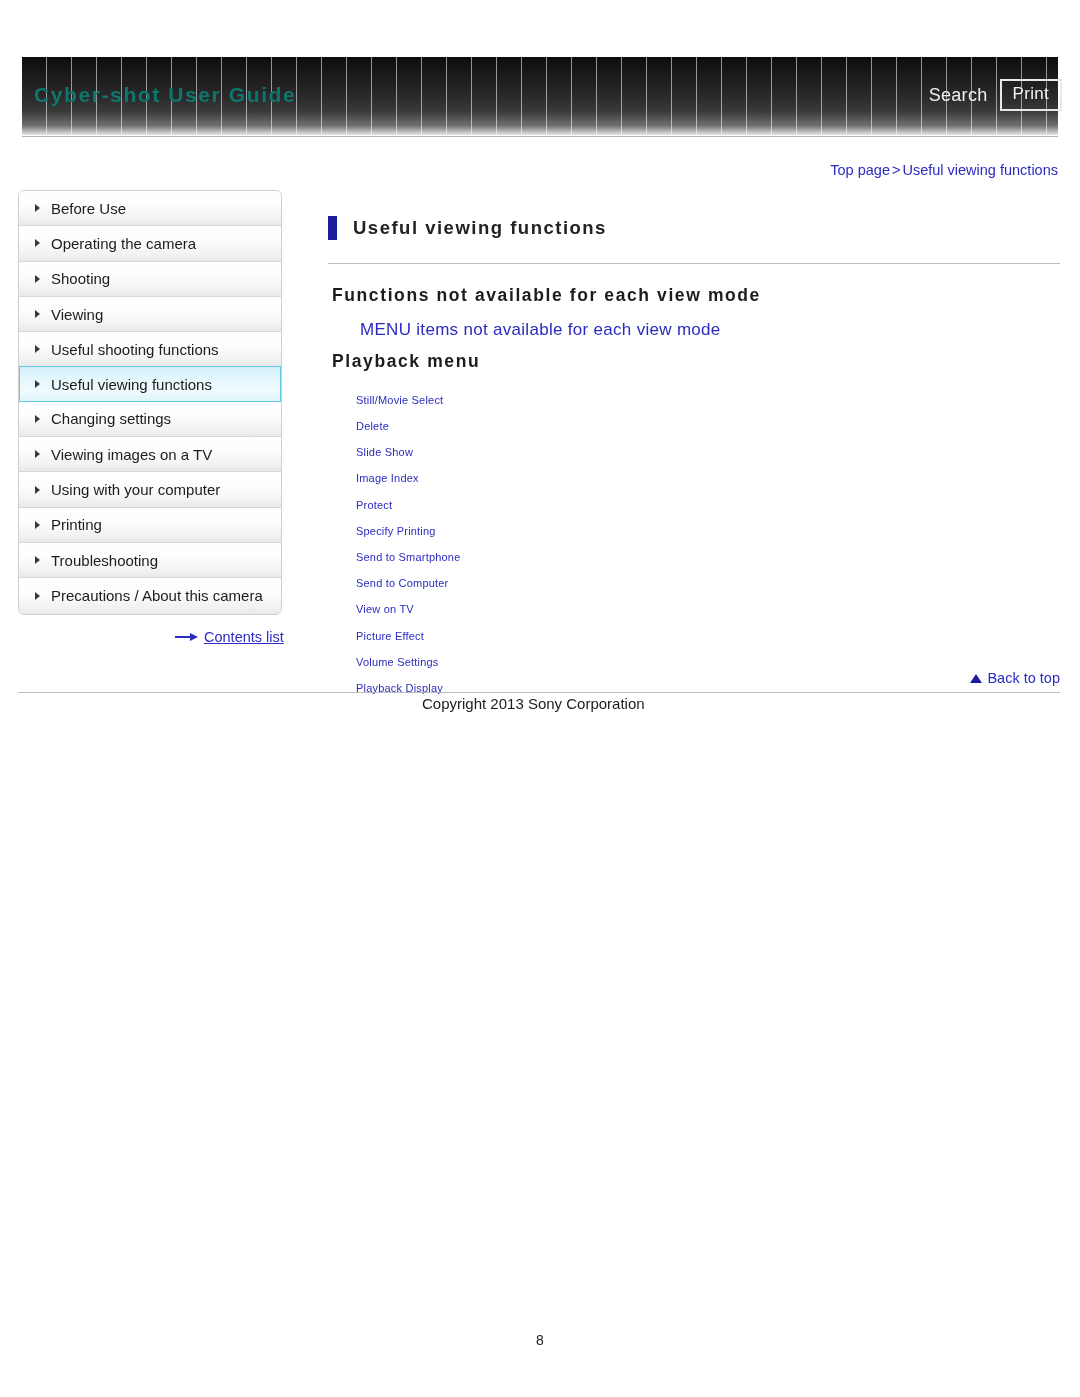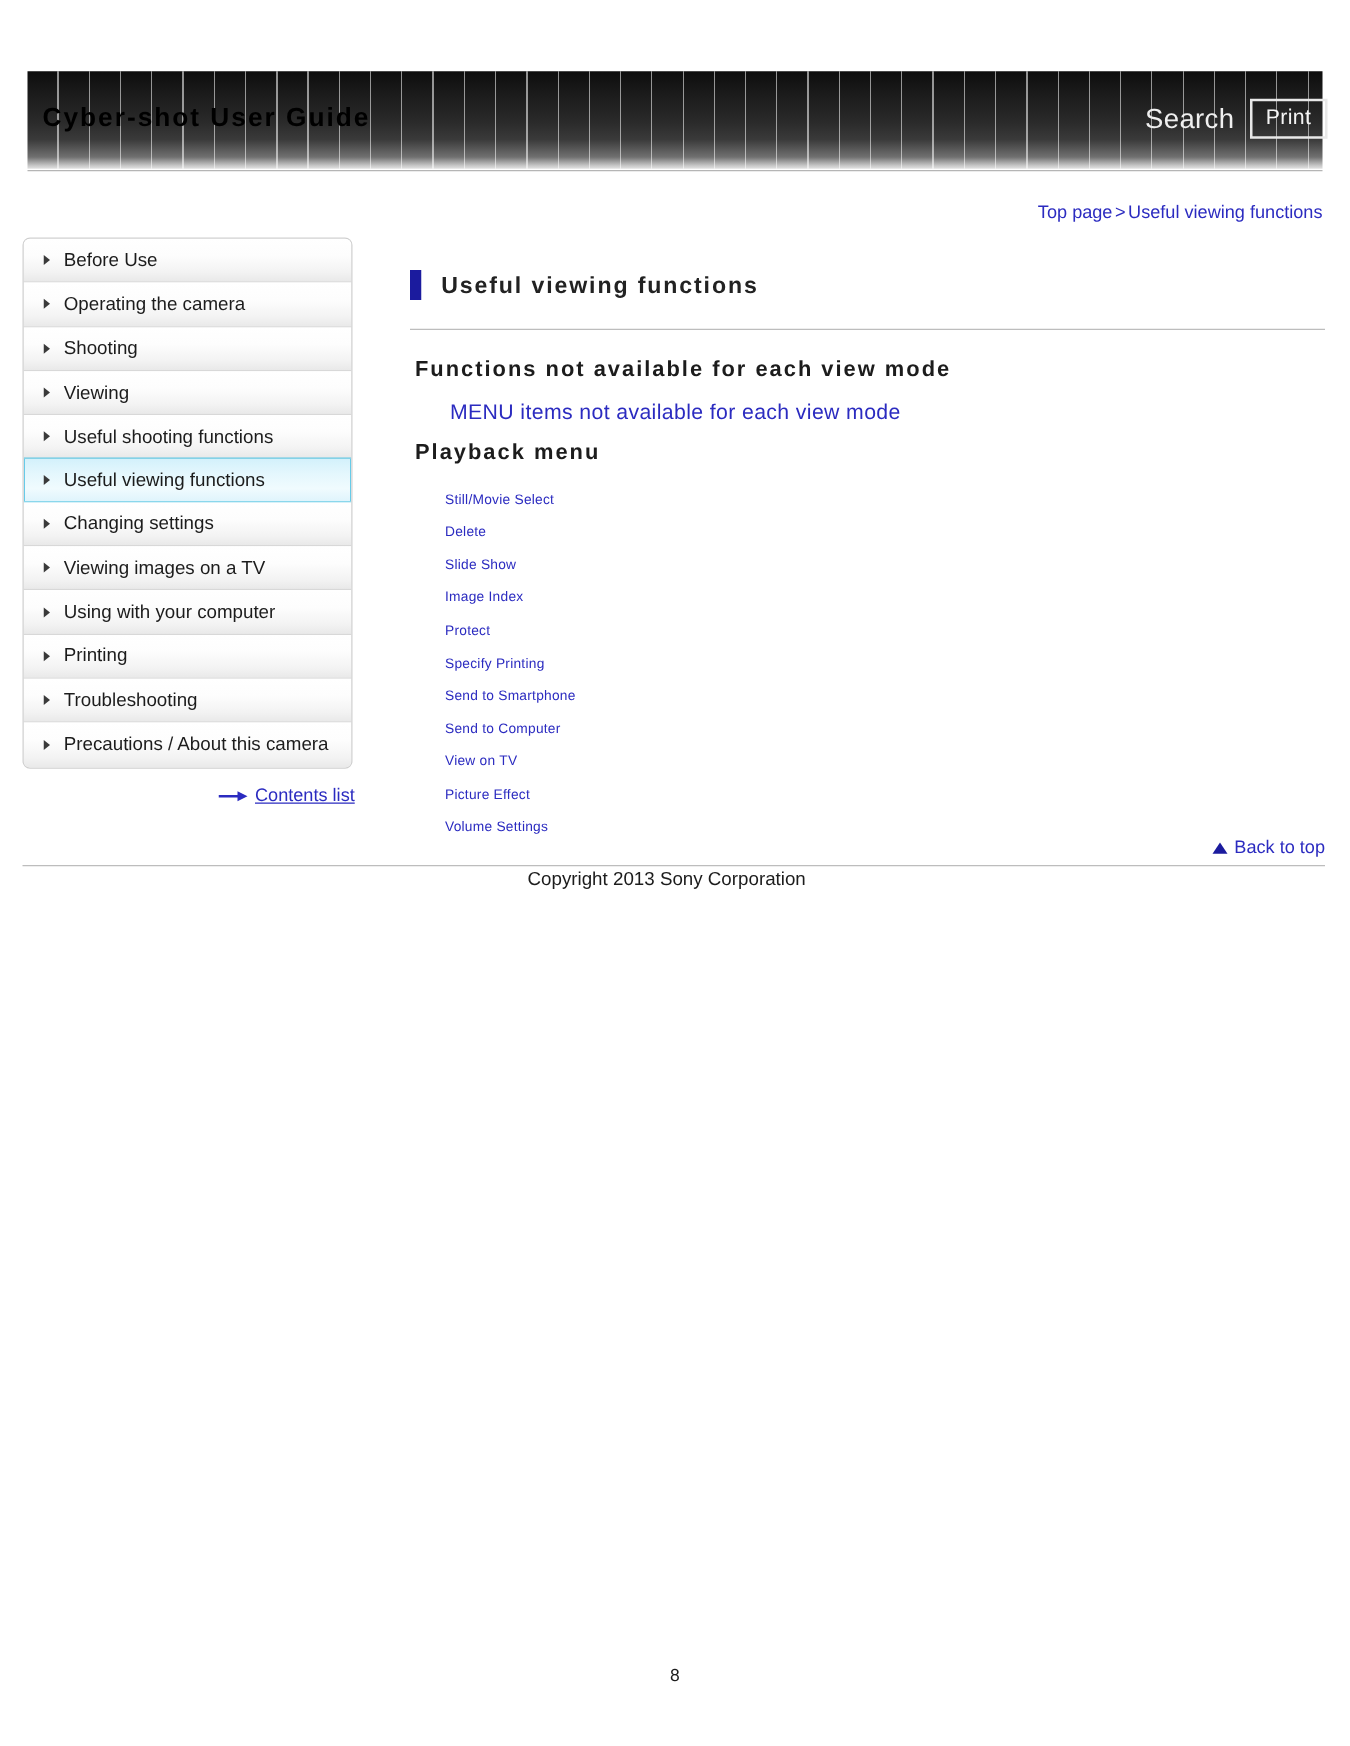--- a/index.html
+++ b/index.html
@@ -49,34 +49,34 @@
     width: 1036px;
     height: 1px;
     background: #b5b5b5;
   }
   .header-title {
     position: absolute;
     left: 34px;
     top: 26px;
     font-size: 21px;
     font-weight: bold;
-    color: #000000;
+    color: #0f766e;
     letter-spacing: 1.6px;
     white-space: nowrap;
   }
   .header-actions {
     position: absolute;
     right: 18px;
     top: 22px;
     display: flex;
     align-items: center;
     gap: 12px;
   }
   .search-link {
-    font-size: 22px;
+    font-size: 18px;
     color: #efefef;
     letter-spacing: 0.3px;
     cursor: pointer;
   }
   .print-button {
     font-size: 17px;
     color: #f4f4f4;
     border: 2px solid #e8e8e8;
     padding: 3px 11px 5px 11px;
     letter-spacing: 0.3px;
@@ -373,20 +373,21 @@
     <div class="menu-link">Delete</div>
     <div class="menu-link">Slide Show</div>
     <div class="menu-link">Image Index</div>
     <div class="menu-link">Protect</div>
     <div class="menu-link">Specify Printing</div>
     <div class="menu-link">Send to Smartphone</div>
     <div class="menu-link">Send to Computer</div>
     <div class="menu-link">View on TV</div>
     <div class="menu-link">Picture Effect</div>
     <div class="menu-link">Volume Settings</div>
+    <div class="menu-link">Playback Display</div>
   </div>
 </main>
 
 <div class="back-to-top">
   <span class="tri-up"></span>
   <span>Back to top</span>
 </div>
 <div class="footer-rule"></div>
 <div class="copyright">Copyright 2013 Sony Corporation</div>
 <div class="page-number">8</div>

